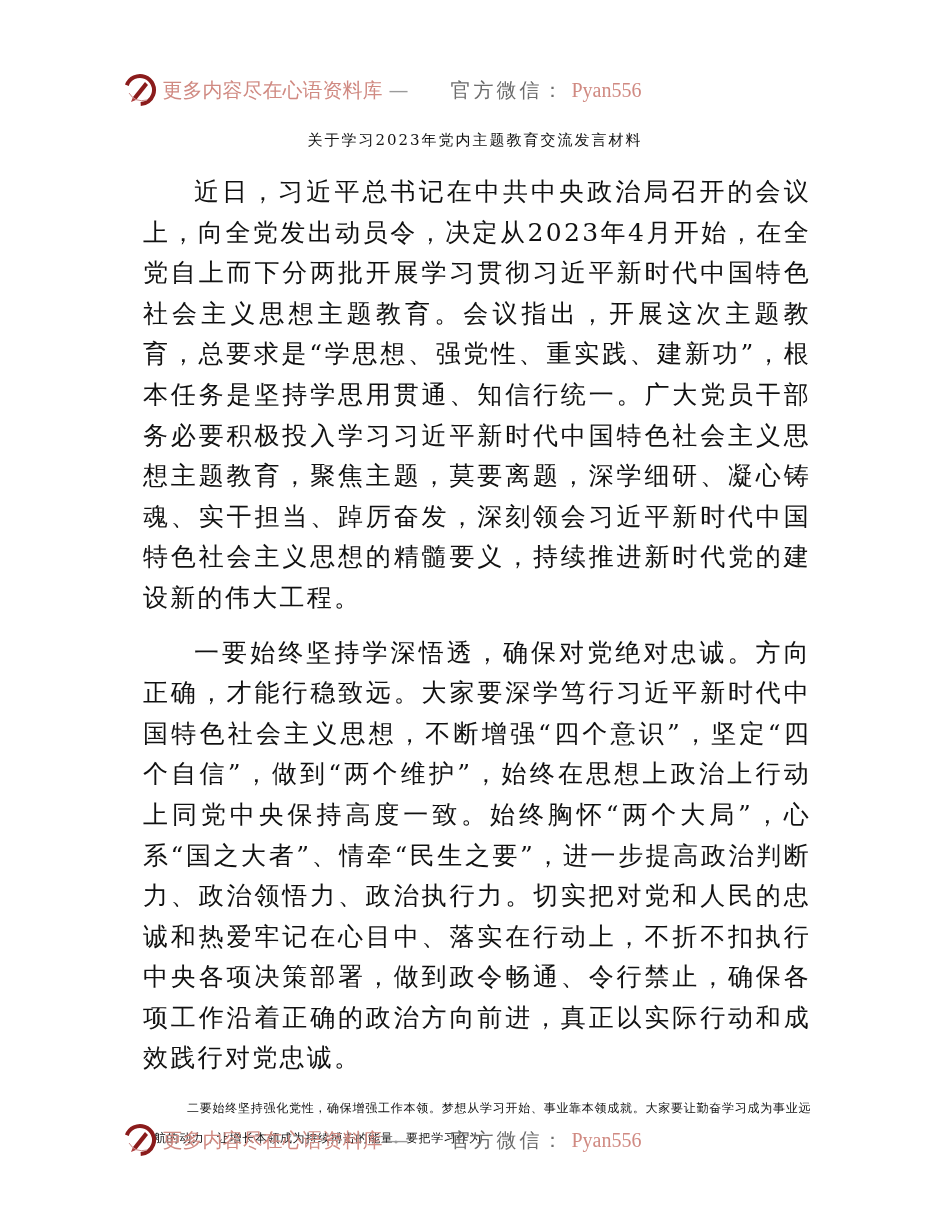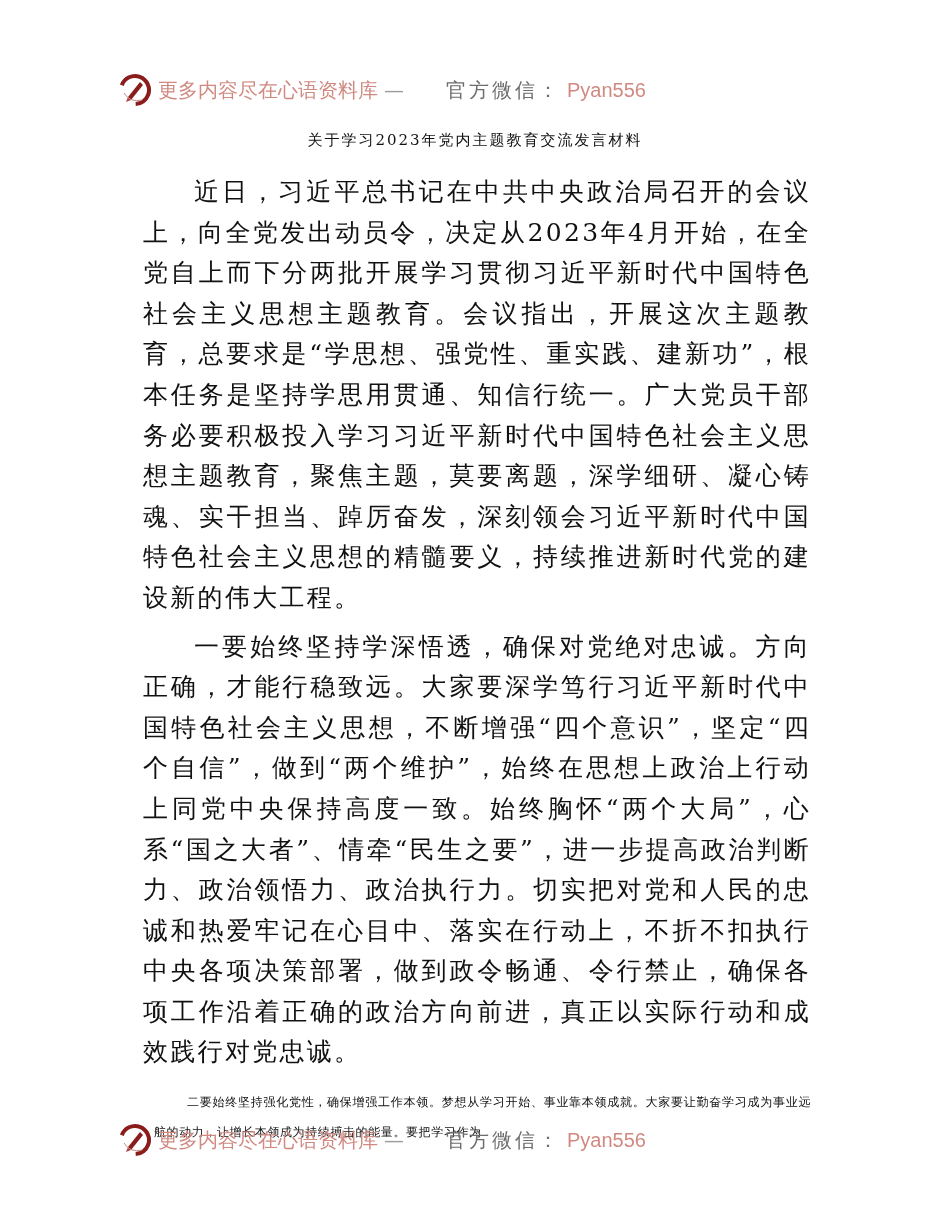--- a/index.html
+++ b/index.html
@@ -44,21 +44,21 @@
       color: #9a9a9a;
     }
     .banner .text-wechat {
       font-family: "DejaVu Serif", "Liberation Serif", serif;
       font-size: 20px;
       color: #6d6d6d;
       letter-spacing: 3px;
       margin-left: 36px;
     }
     .banner .text-id {
-      font-family: Liberation Sans, sans-serif;
+      font-family: Liberation Serif, serif;
       font-size: 20px;
       color: #d08a82;
     }
     .title {
       position: absolute;
       top: 124px;
       left: 0;
       width: 950px;
       text-align: center;
       font-size: 15px;
@@ -75,21 +75,21 @@
     .para-large {
       margin: 0;
       font-size: 25px;
       line-height: 40.6px;
       letter-spacing: 2.3px;
       text-align: justify;
       text-indent: 51px;
       color: #111111;
     }
     .para-large + .para-large {
-      margin-top: 8px;
+      margin-top: 14px;
     }
     .para-small {
       margin: 14px 0 0 11px;
       font-size: 12px;
       line-height: 30px;
       letter-spacing: 0.6px;
       text-align: justify;
       text-indent: 33px;
       color: #111111;
     }

